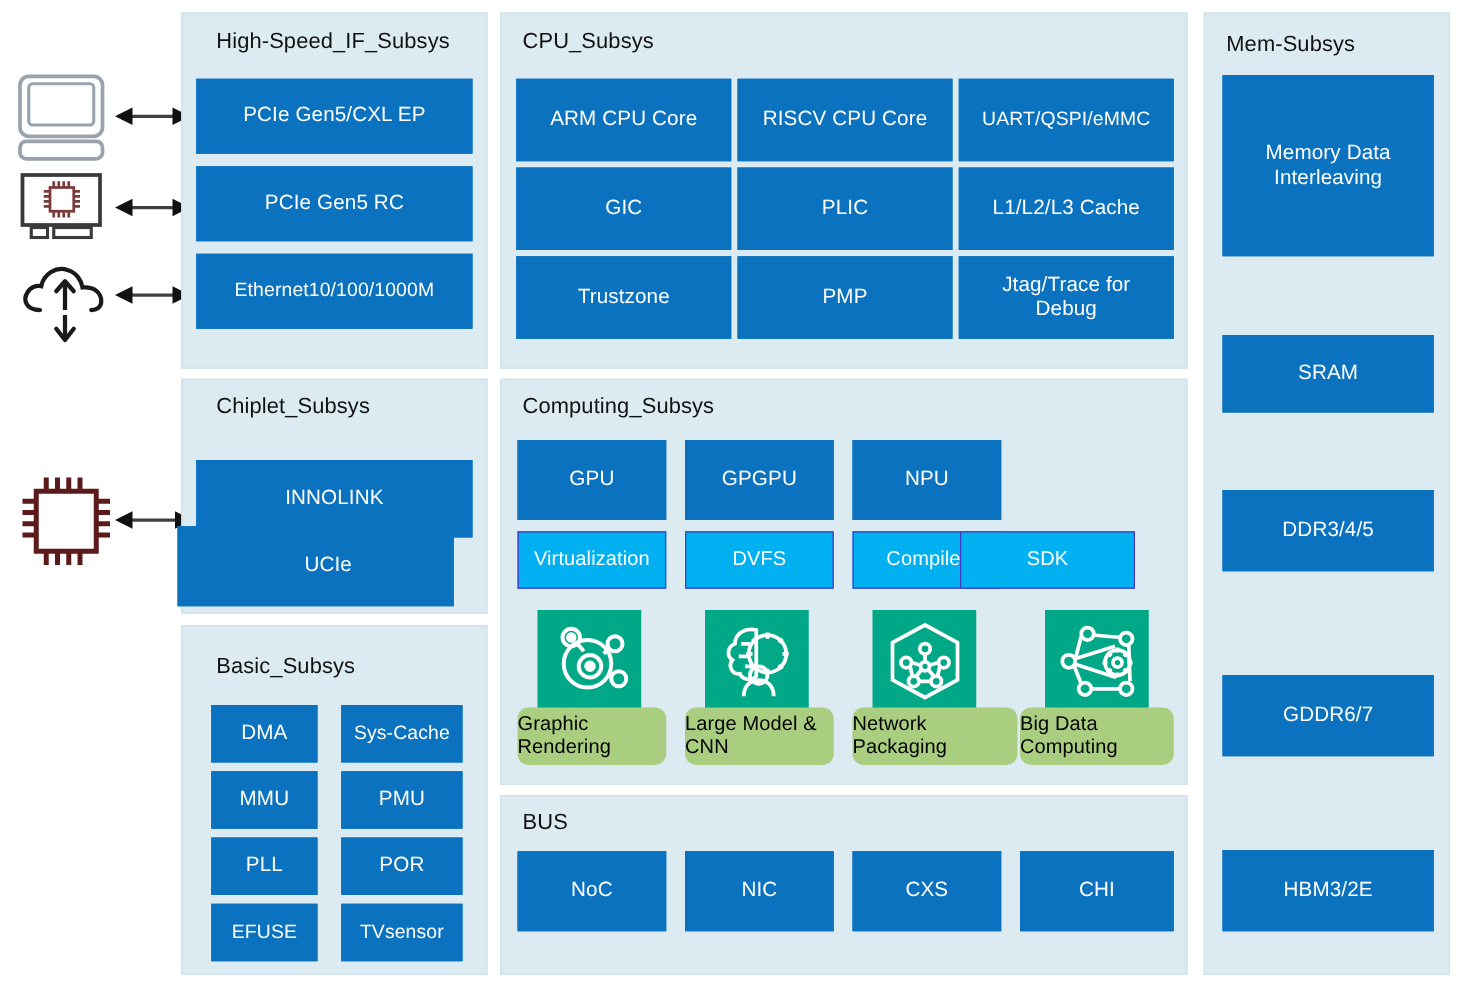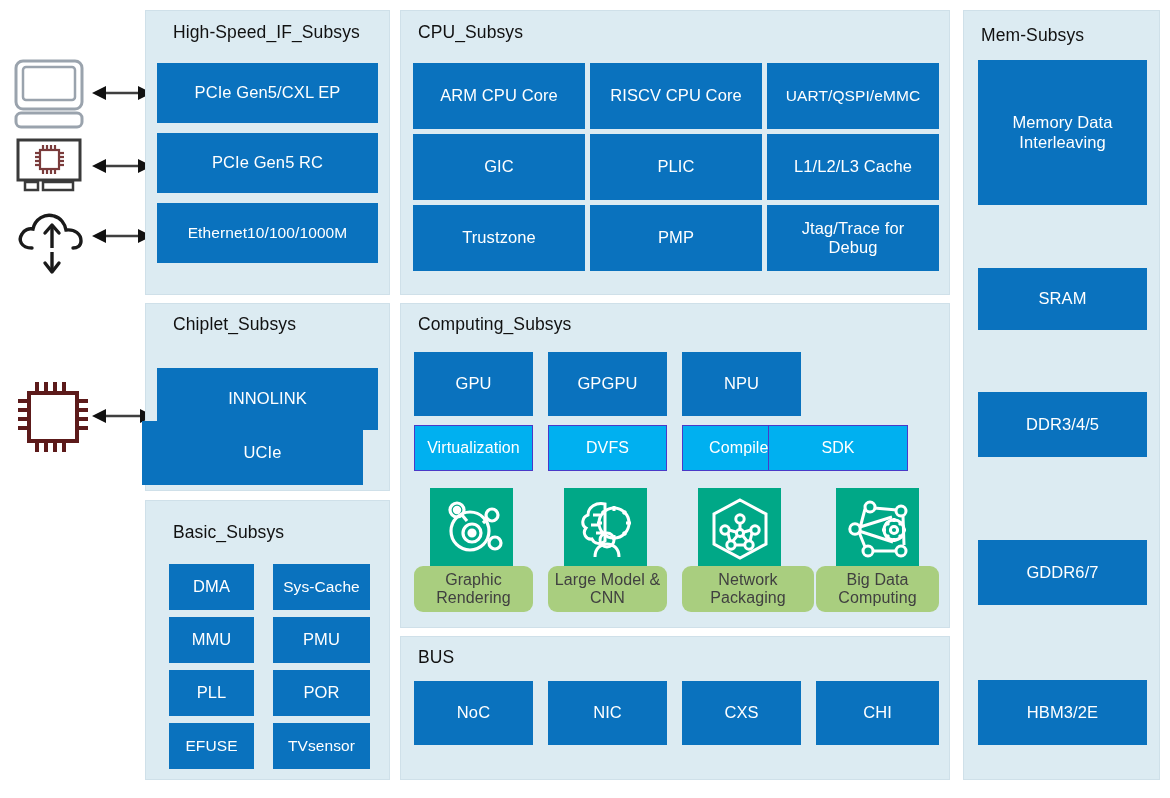--- a/index.html
+++ b/index.html
@@ -58,24 +58,24 @@
     position:absolute;
     background:#00A887;
     box-sizing:border-box;
     display:flex;align-items:center;justify-content:center;
   }
   .gtile svg{display:block;}
   .glabel{
     position:absolute;
     background:#A9CE7F;
     border-radius:9px;
-    color:#404040;
+    color:#000000;
     box-sizing:border-box;
     display:flex;align-items:center;justify-content:center;
-    text-align:center;
+    text-align:left;
     font-size:16px;
     line-height:1.15;
     letter-spacing:.1px;
   }
 
   
   .licon{position:absolute;}
   .licon svg{display:block;}
 
   

